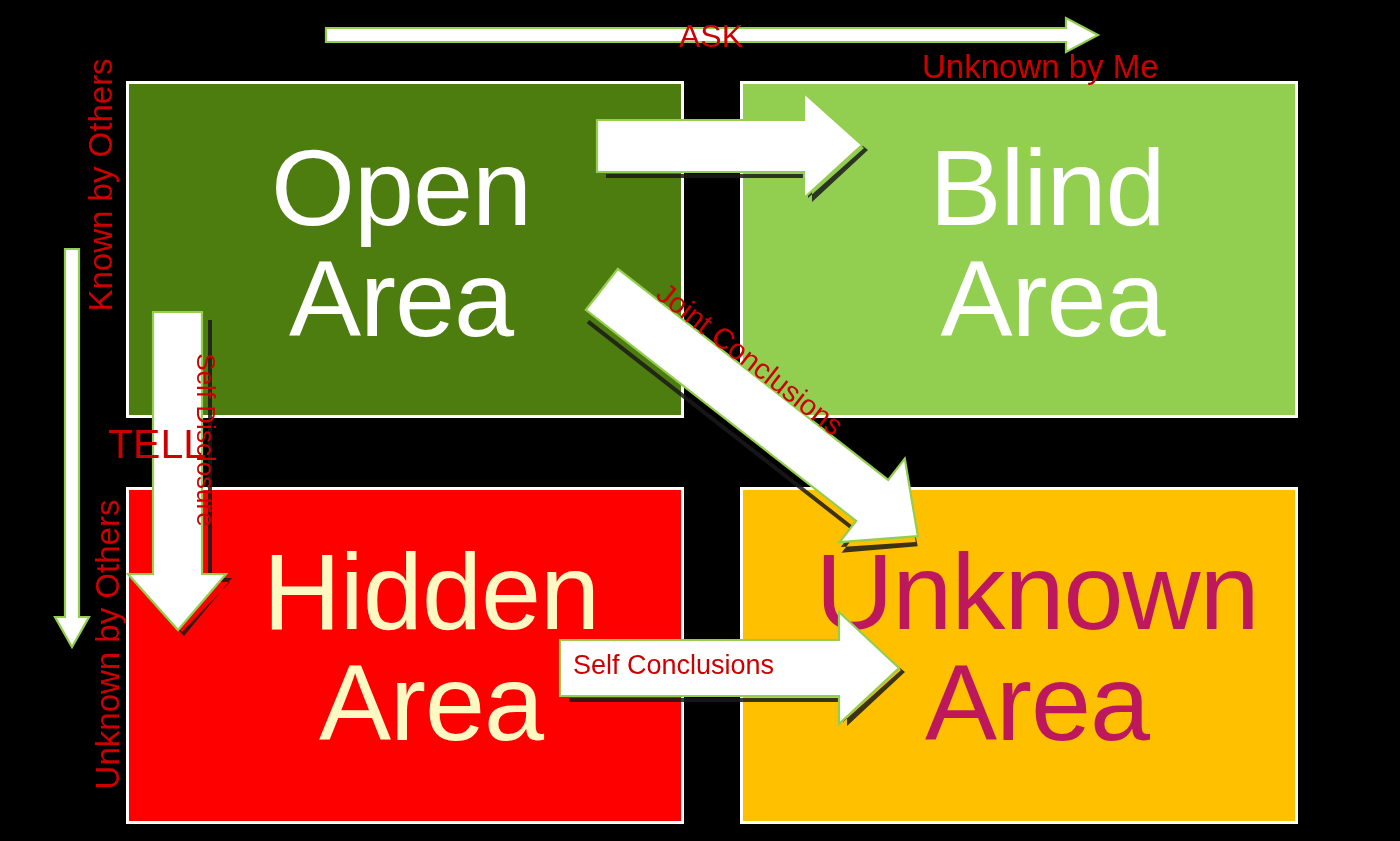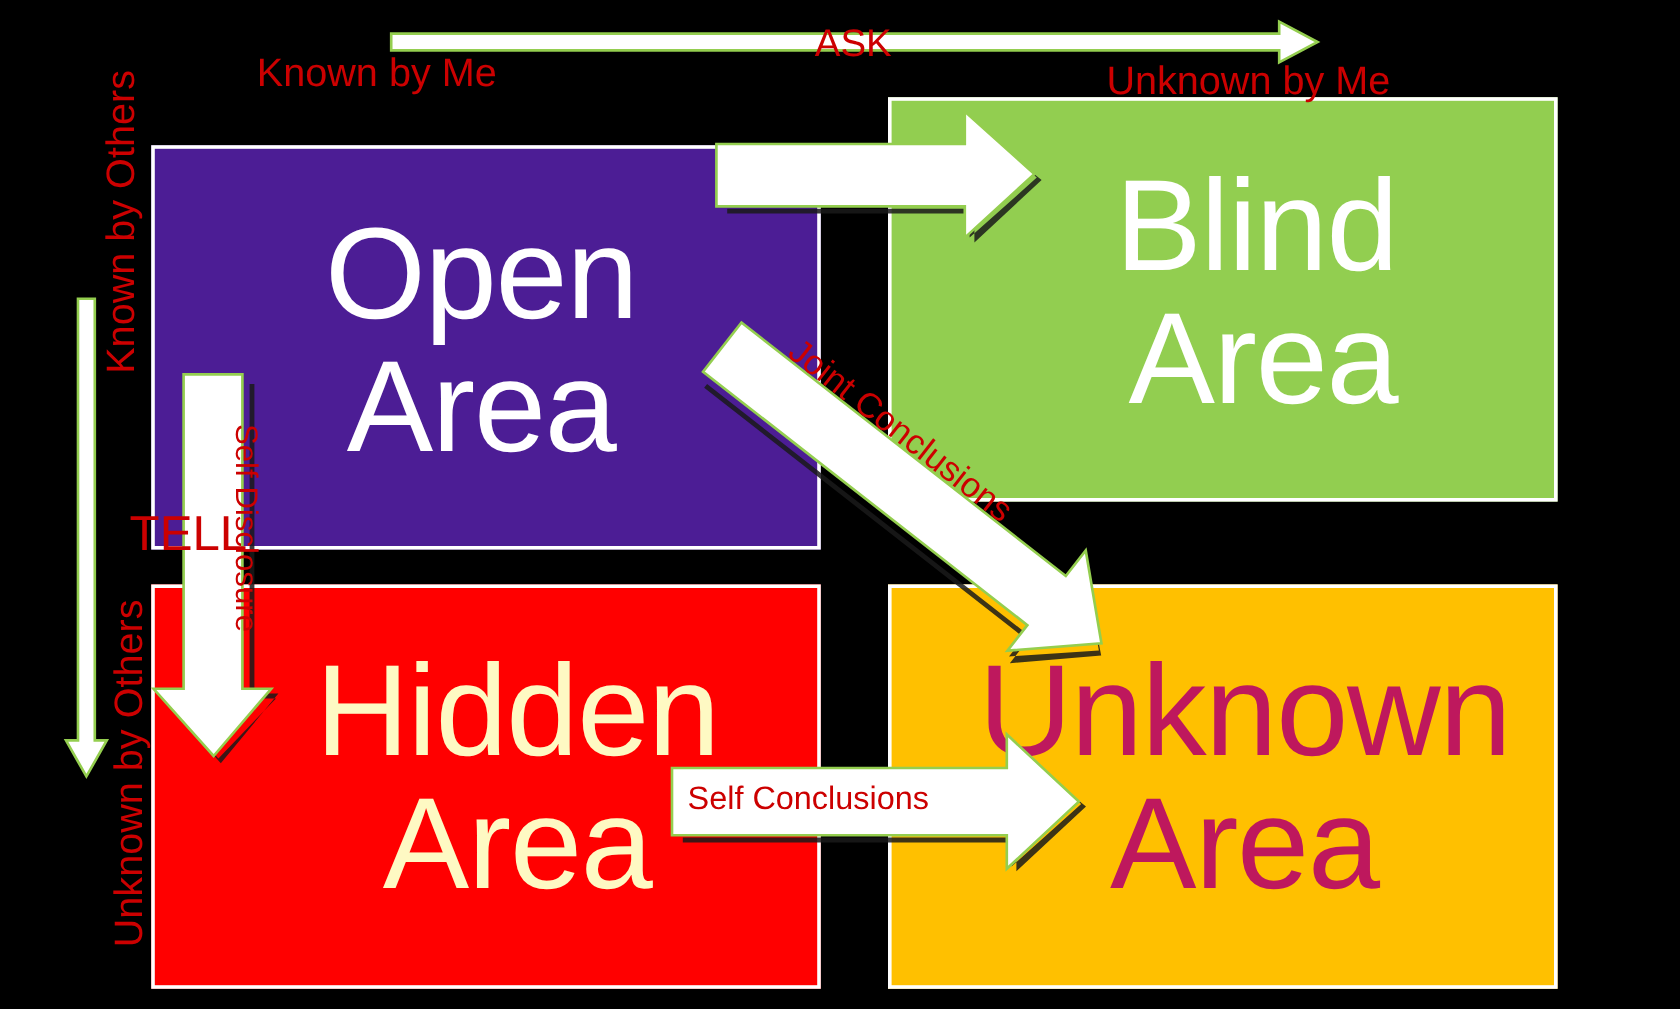--- a/index.html
+++ b/index.html
@@ -90,21 +90,21 @@
     left:625px; top:345px; width:250px; text-align:center;
     transform:rotate(38deg); transform-origin:50% 50%;
     font-size:29px;
   }
 </style>
 </head>
 <body>
 
 <div id="stage" style="background: rgb(0, 0, 0);">
 
-  <div class="quad" id="quad-open" style="background: #4c1d95; color: rgb(255, 255, 255); margin-top: 40px;">
+  <div class="quad" id="quad-open" style="background: #4d7c0f; color: rgb(255, 255, 255);">
     <div class="txt">
       <span class="ln">Open</span>
       <span class="ln">Area</span>
     </div>
   </div>
 
   <div class="quad" id="quad-blind" style="background: rgb(146, 206, 80); color: rgb(255, 255, 255); text-align: right;">
     <div class="txt">
       <span class="ln">Blind</span>
       <span class="ln">Area</span>
@@ -157,21 +157,20 @@
 
   <div class="arrow-text" id="txt-ask">ASK</div>
 
 
   <div class="arrow-text" id="txt-self-conclusions">Self Conclusions</div>
 
   <div class="arrow-text" id="txt-self-disclosure">Self Disclosure</div>
 
   <div class="arrow-text" id="txt-joint-conclusions">Joint Conclusions</div>
 
-  <div class="axis-label" id="lbl-known-me">Known by Me</div>
 
   <div class="axis-label" id="lbl-unknown-me">Unknown by Me</div>
 
   <div class="axis-label" id="lbl-tell">TELL</div>
 
   <div class="axis-label" id="lbl-known-others">Known by Others</div>
 
   <div class="axis-label" id="lbl-unknown-others">Unknown by Others</div>
 
 </div>

